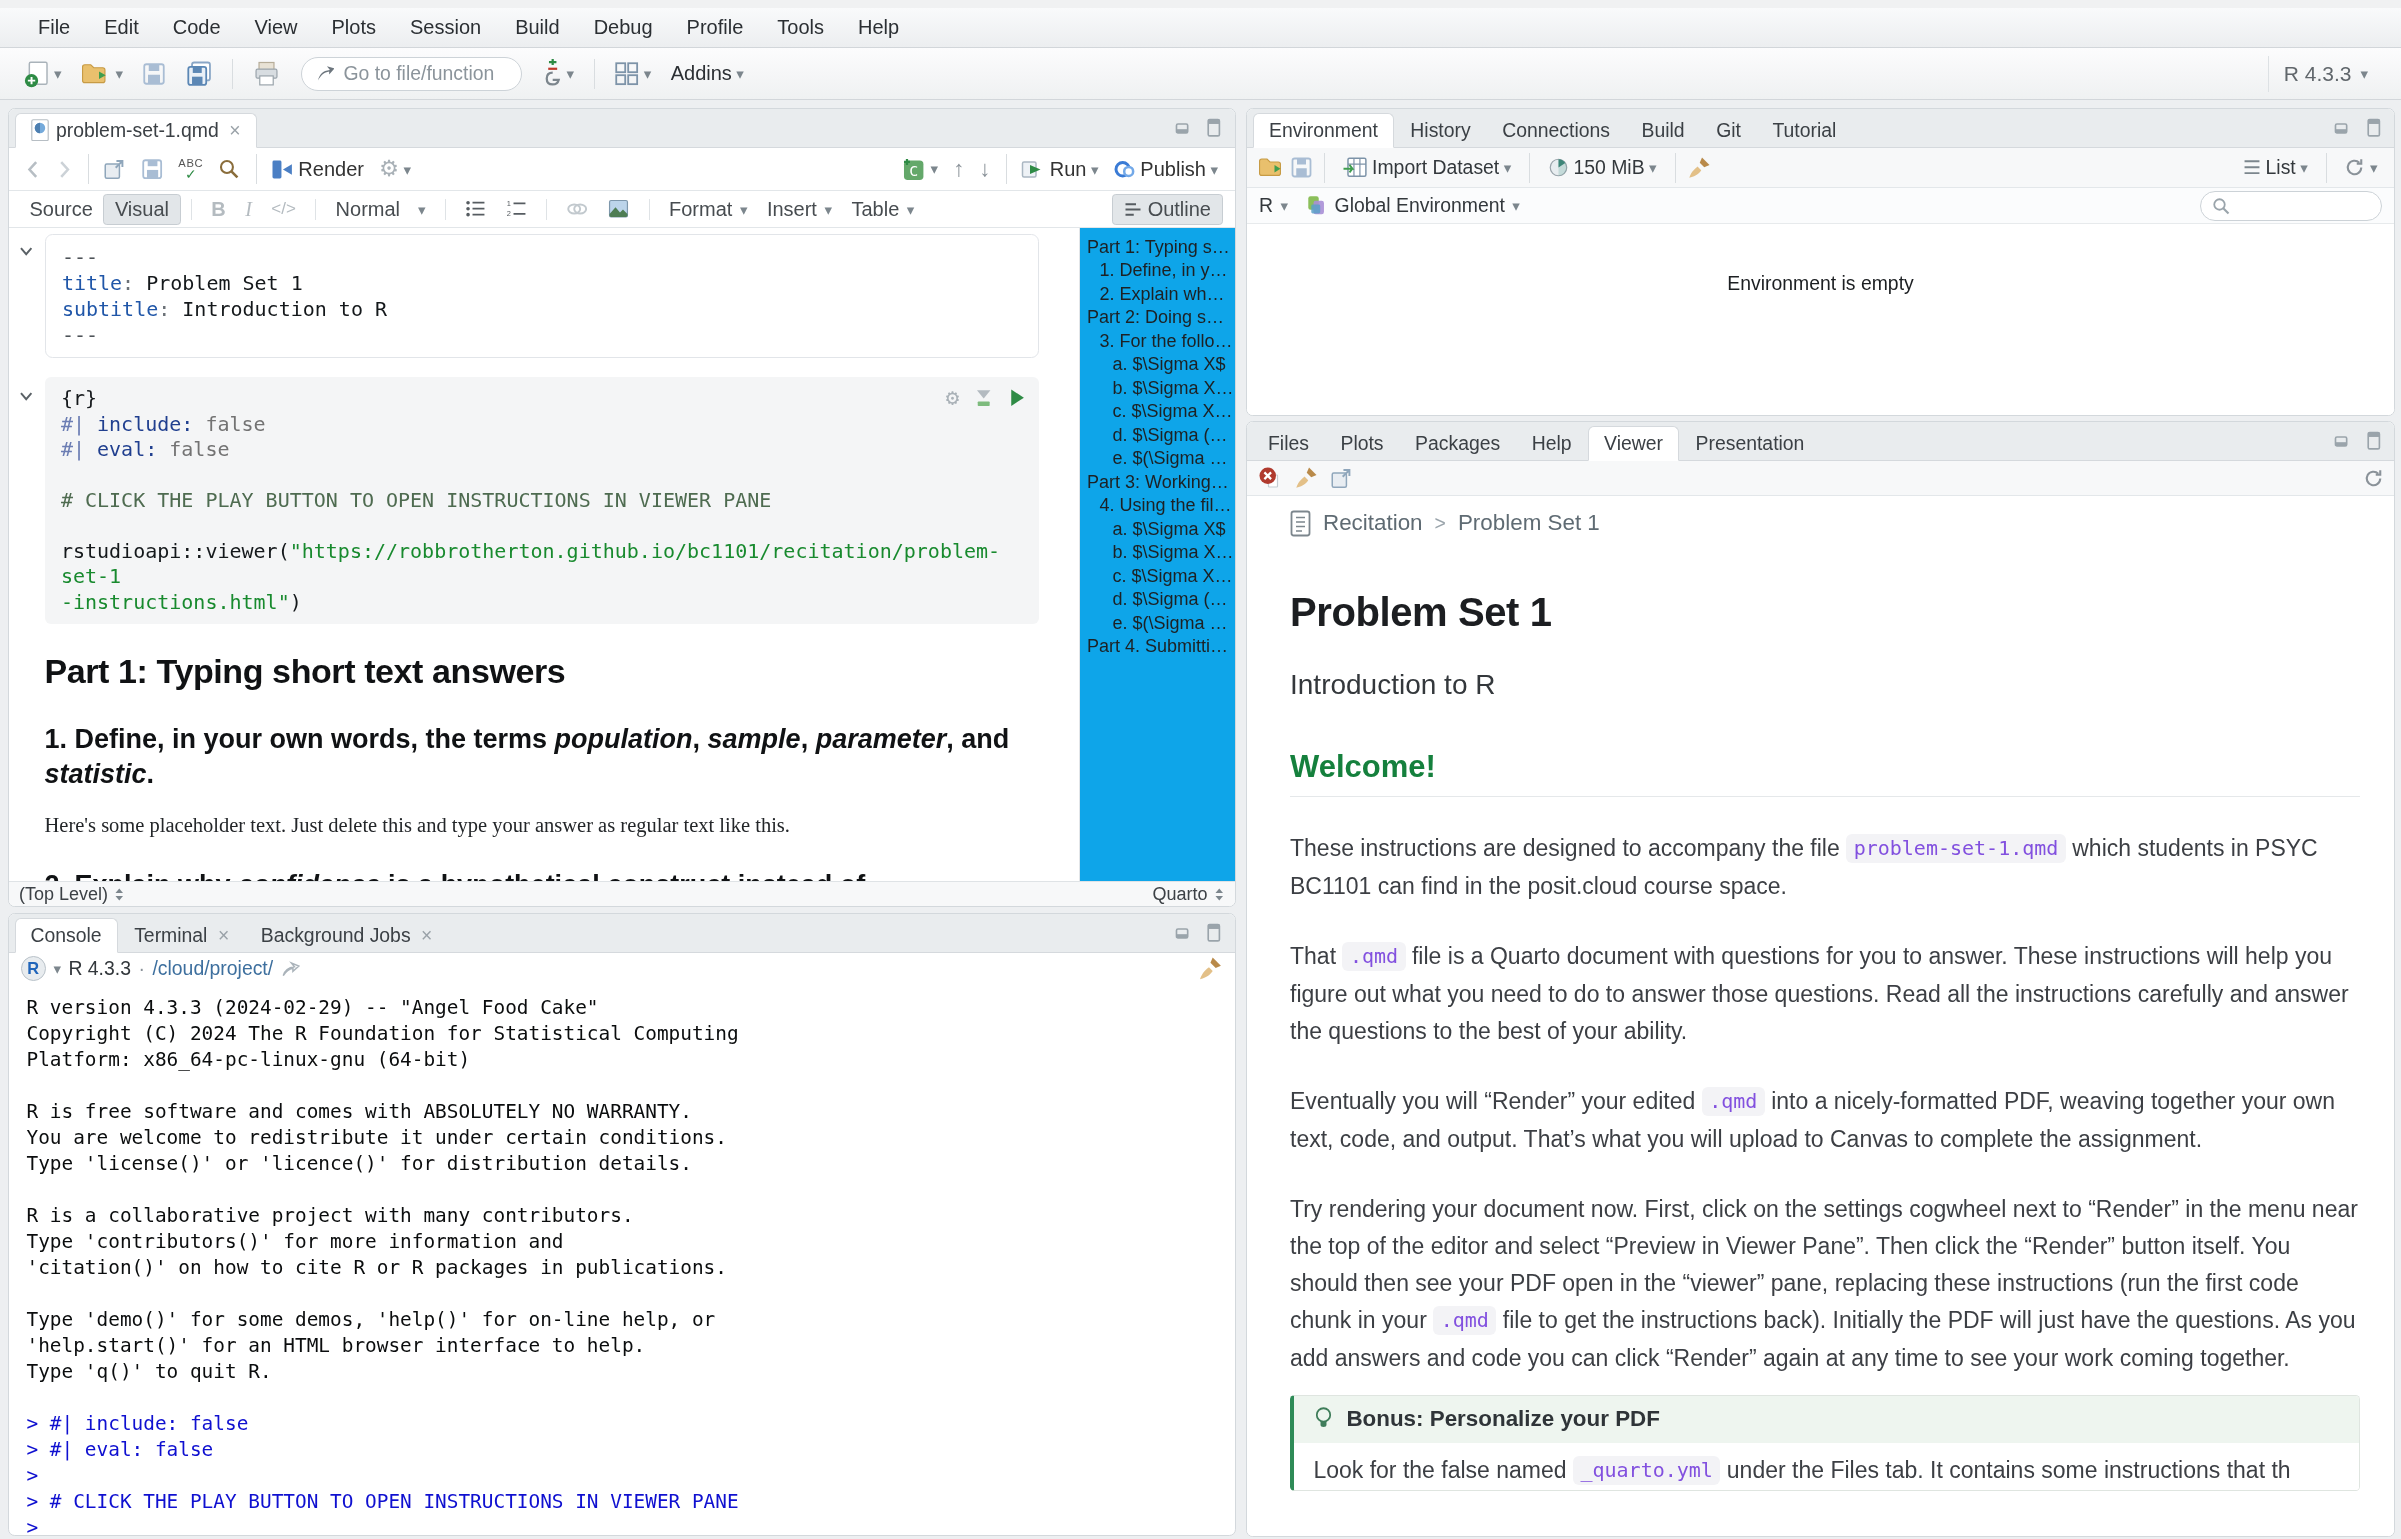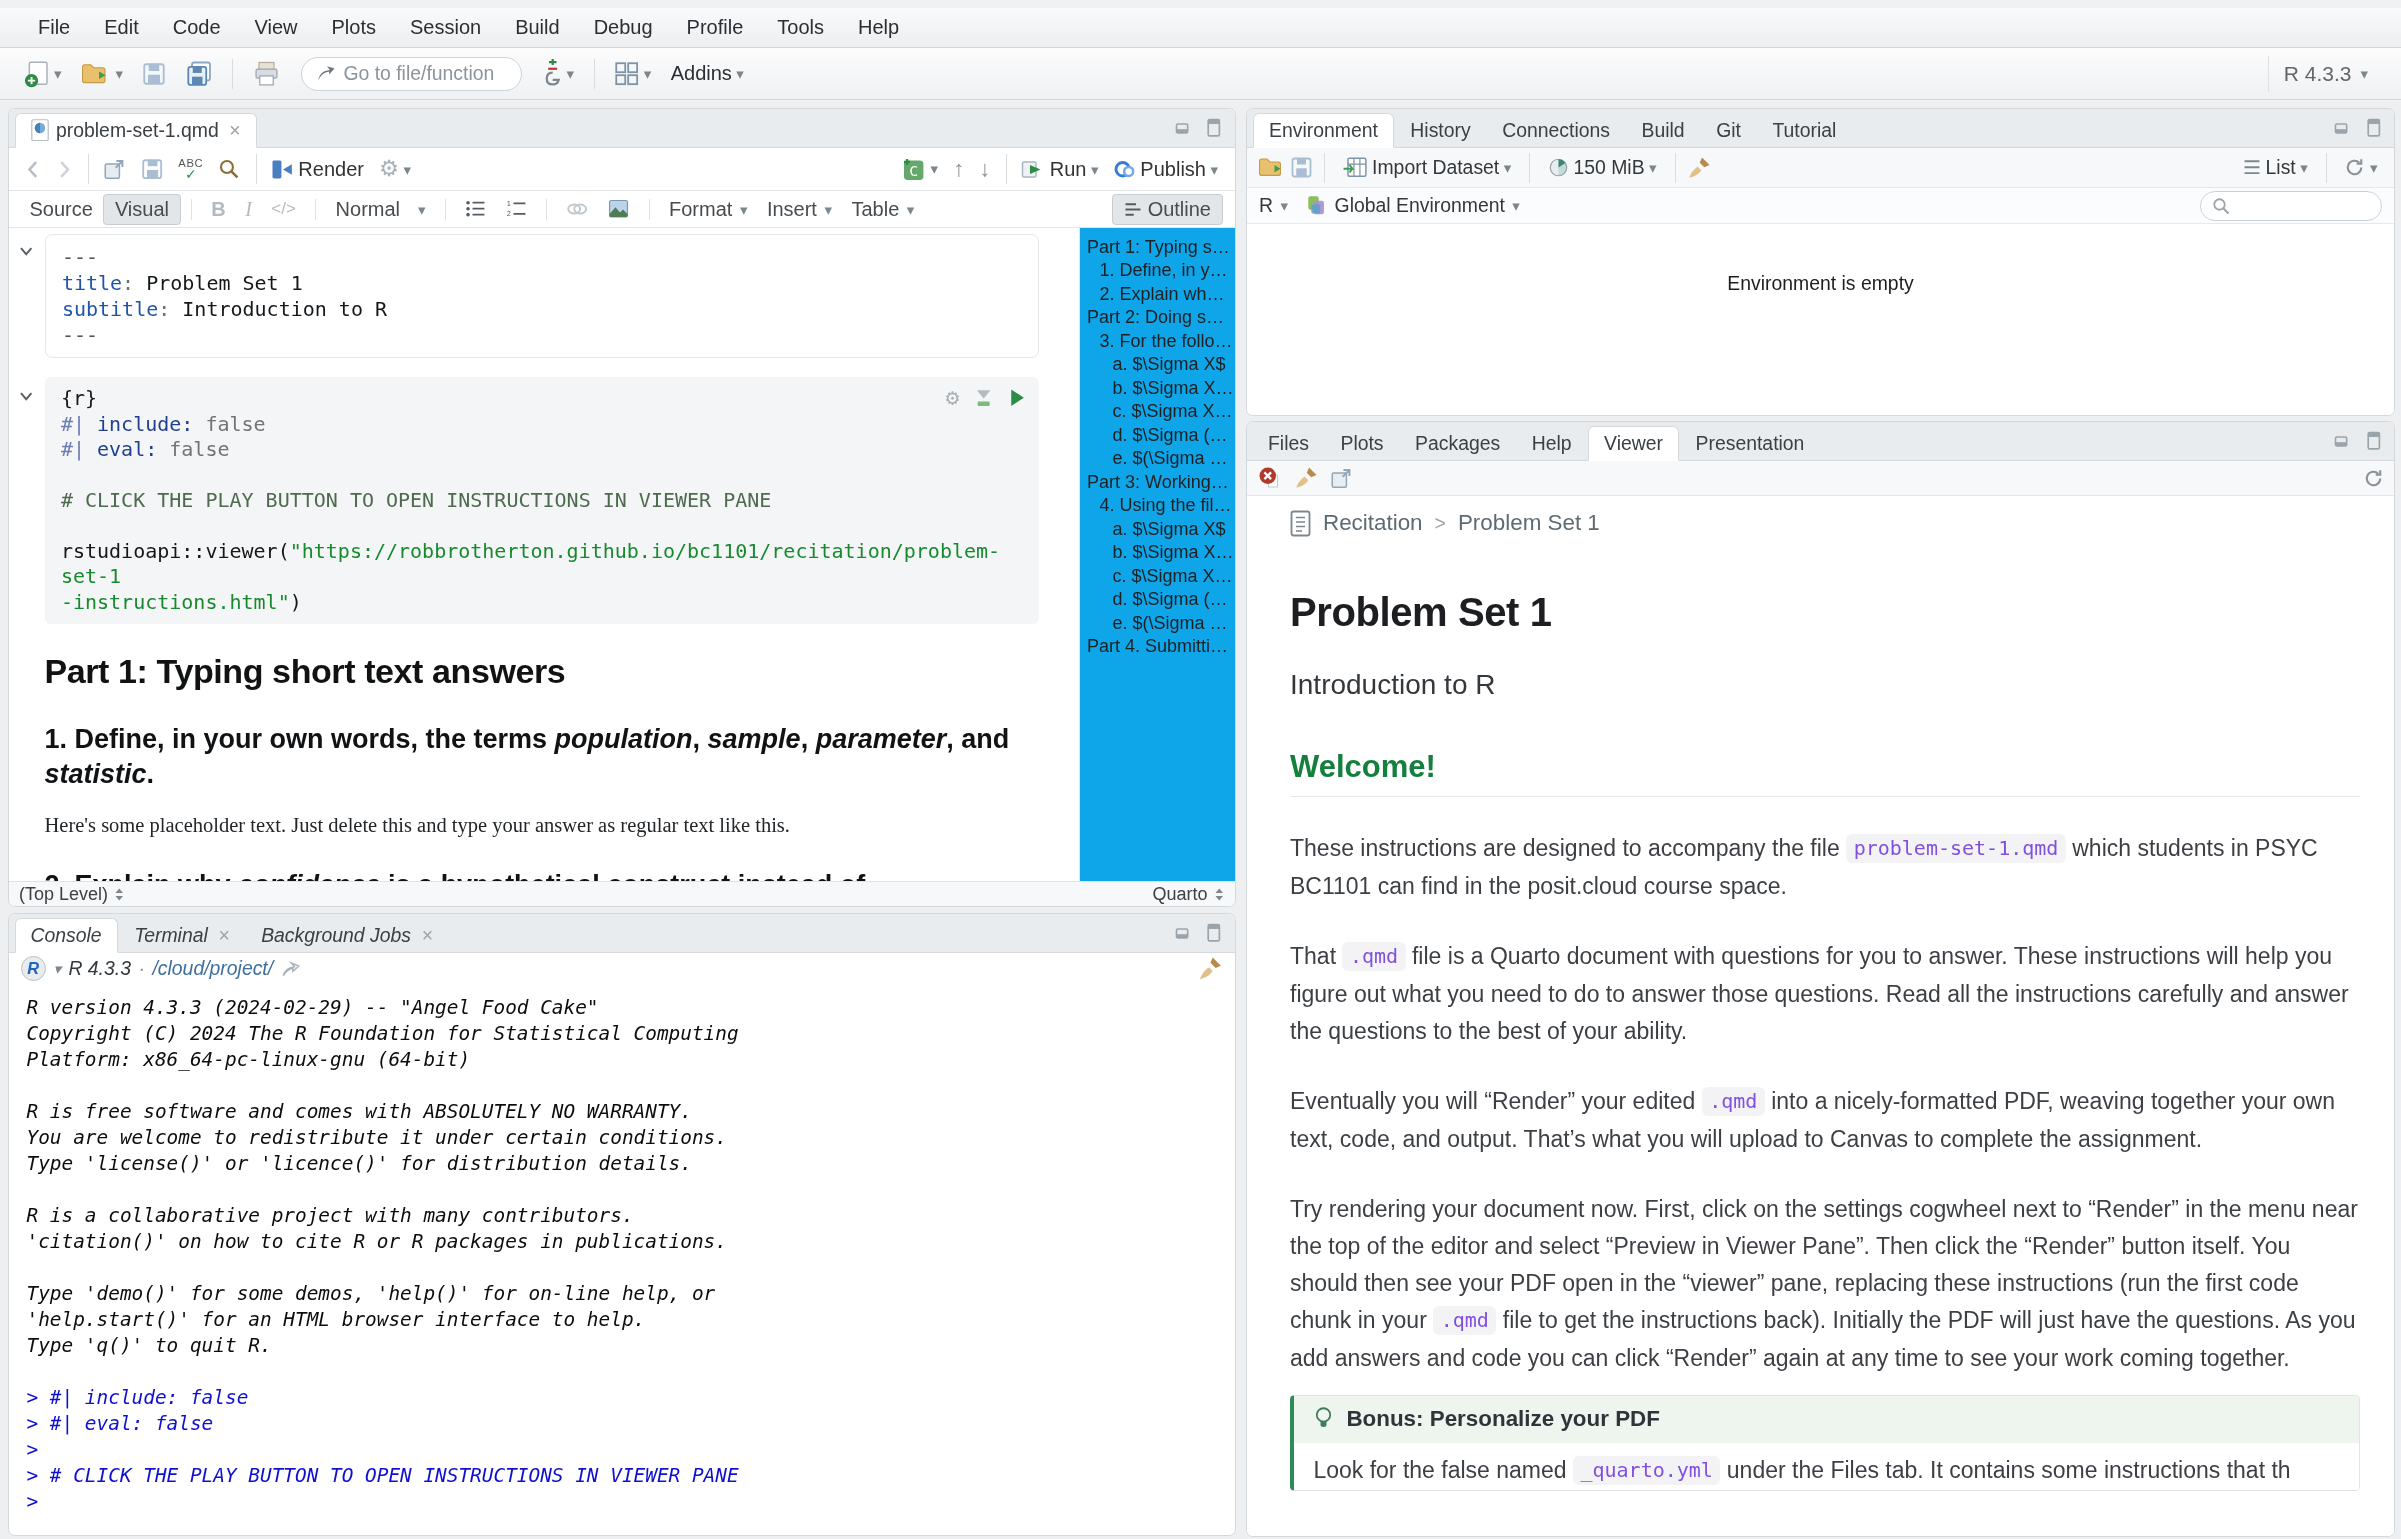--- a/index.html
+++ b/index.html
@@ -46,21 +46,21 @@
     margin-left:auto; display:flex; align-items:center; gap:9px;
     font-size:21px; color:#61676c; padding:6px 15px; border-left:0.7px solid #dde1e4;
   }
 
   
   .pane {
     position:absolute; background:#fff; border:1.1px solid #d3d8dc; border-radius:6.7px;
     overflow:hidden; display:flex; flex-direction:column;
   }
   #editor-pane  { left:7.5px;   top:108px;  width:1228px; height:799px; }
-  #console-pane { left:7.5px;   top:913px; width:1228px; height:623px;font-style:italic;  }
+  #console-pane { left:7.5px;   top:913px; width:1228px; height:623px;  }
   #env-pane     { left:1246px; top:108px;  width:1149px; height:308px;  }
   #files-pane   { left:1246px; top:421px;  width:1149px; height:1116px; }
 
   .tabbar {
     display:flex; align-items:flex-end; background:#e9ecee; border-bottom:0.7px solid #d5d9dd;
     height:39px; padding-left:6px; position:relative; flex:none;
   }
   .tab {
     height:33px; display:flex; align-items:center; padding:0 15px; font-size:19.4px;
     color:#3b4045; border-radius:6px 6px 0 0; margin-right:1.5px; white-space:nowrap;
@@ -612,20 +612,21 @@
   <div class="console-body mono" id="console-body">
       <div class="console-line">R version 4.3.3 (2024-02-29) -- "Angel Food Cake"</div>
       <div class="console-line">Copyright (C) 2024 The R Foundation for Statistical Computing</div>
       <div class="console-line">Platform: x86_64-pc-linux-gnu (64-bit)</div>
       <div class="console-line"> </div>
       <div class="console-line">R is free software and comes with ABSOLUTELY NO WARRANTY.</div>
       <div class="console-line">You are welcome to redistribute it under certain conditions.</div>
       <div class="console-line">Type 'license()' or 'licence()' for distribution details.</div>
       <div class="console-line"> </div>
       <div class="console-line">R is a collaborative project with many contributors.</div>
+      <div class="console-line">Type 'contributors()' for more information and</div>
       <div class="console-line">'citation()' on how to cite R or R packages in publications.</div>
       <div class="console-line"> </div>
       <div class="console-line">Type 'demo()' for some demos, 'help()' for on-line help, or</div>
       <div class="console-line">'help.start()' for an HTML browser interface to help.</div>
       <div class="console-line">Type 'q()' to quit R.</div>
       <div class="console-line"> </div>
       <div class="console-line cmd">&gt; #| include: false</div>
       <div class="console-line cmd">&gt; #| eval: false</div>
       <div class="console-line cmd">&gt;</div>
       <div class="console-line cmd">&gt; # CLICK THE PLAY BUTTON TO OPEN INSTRUCTIONS IN VIEWER PANE</div>

